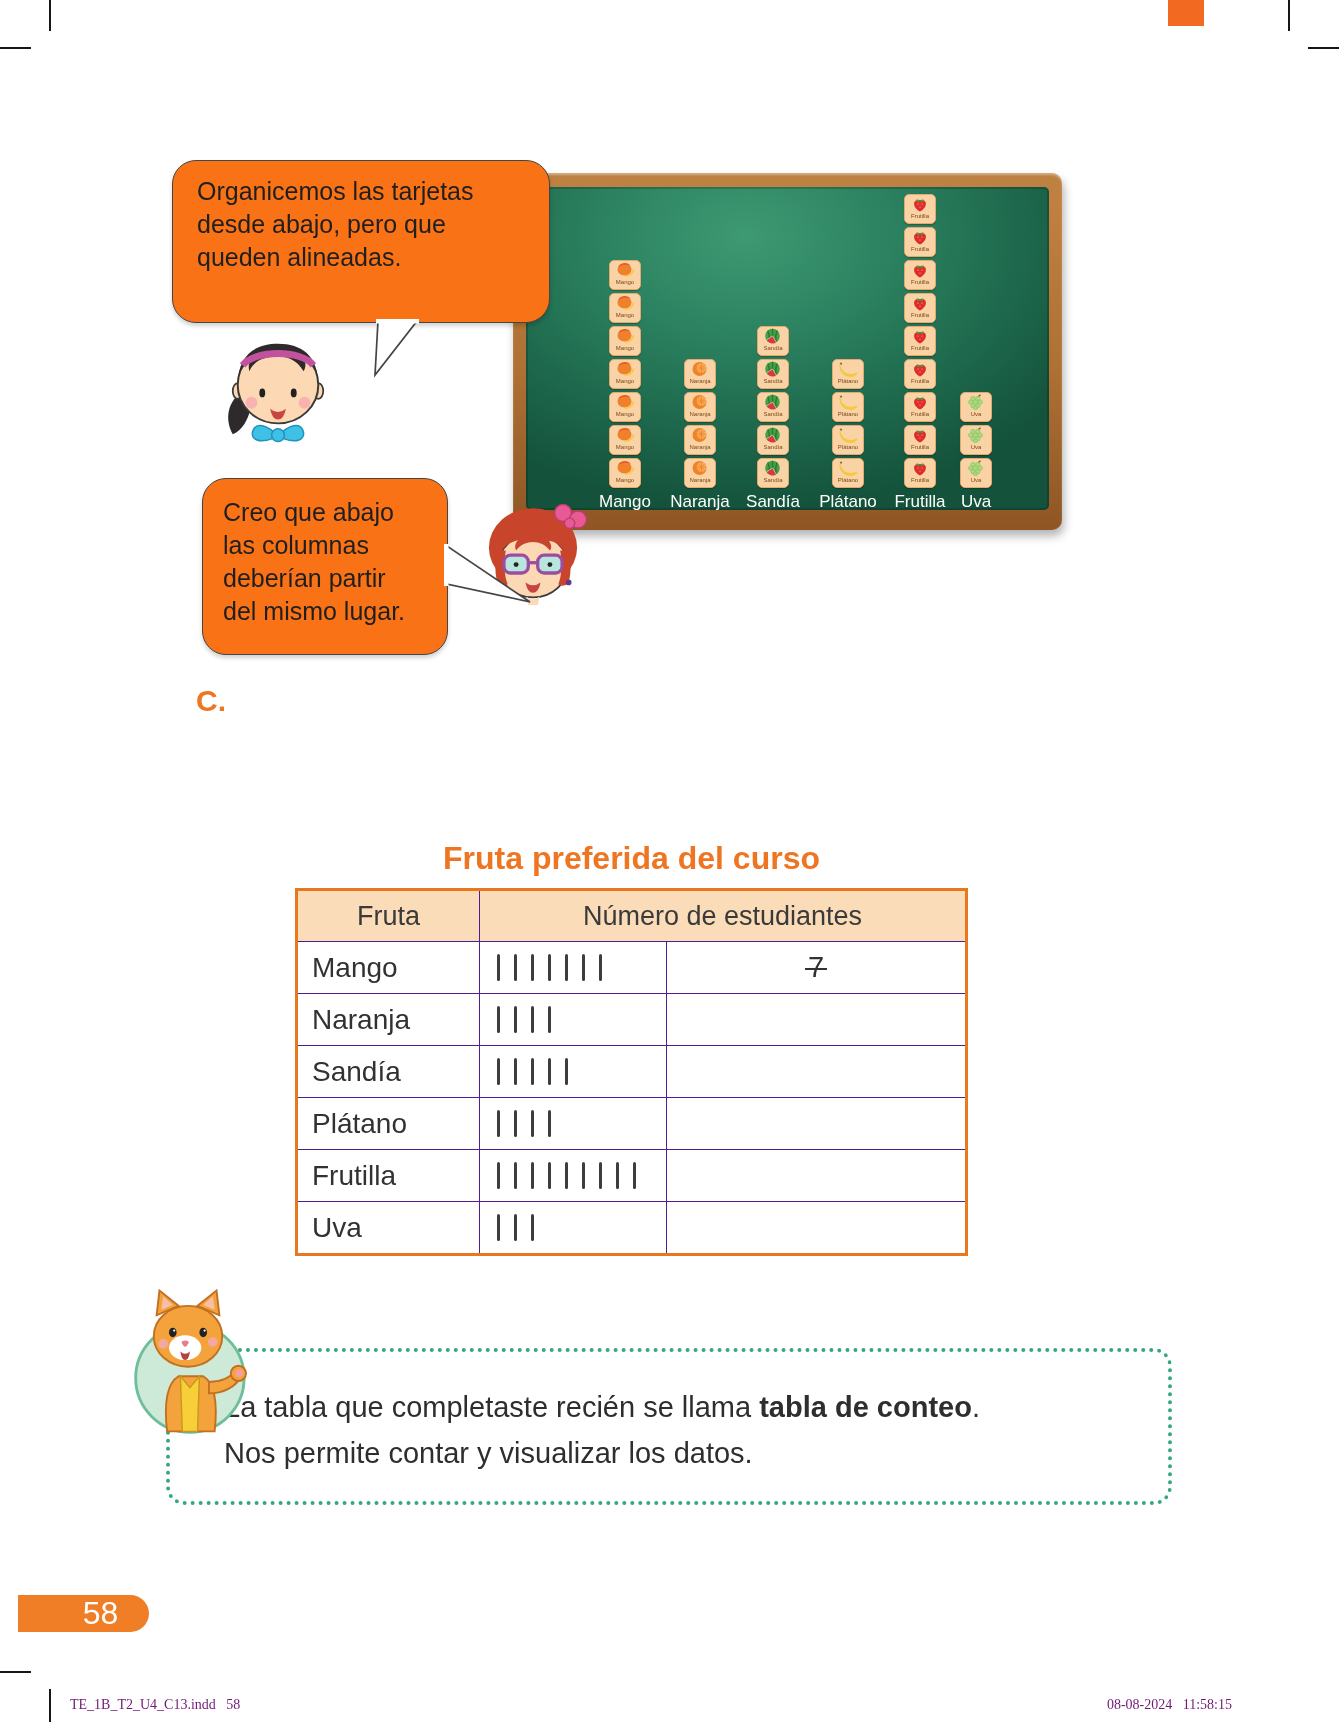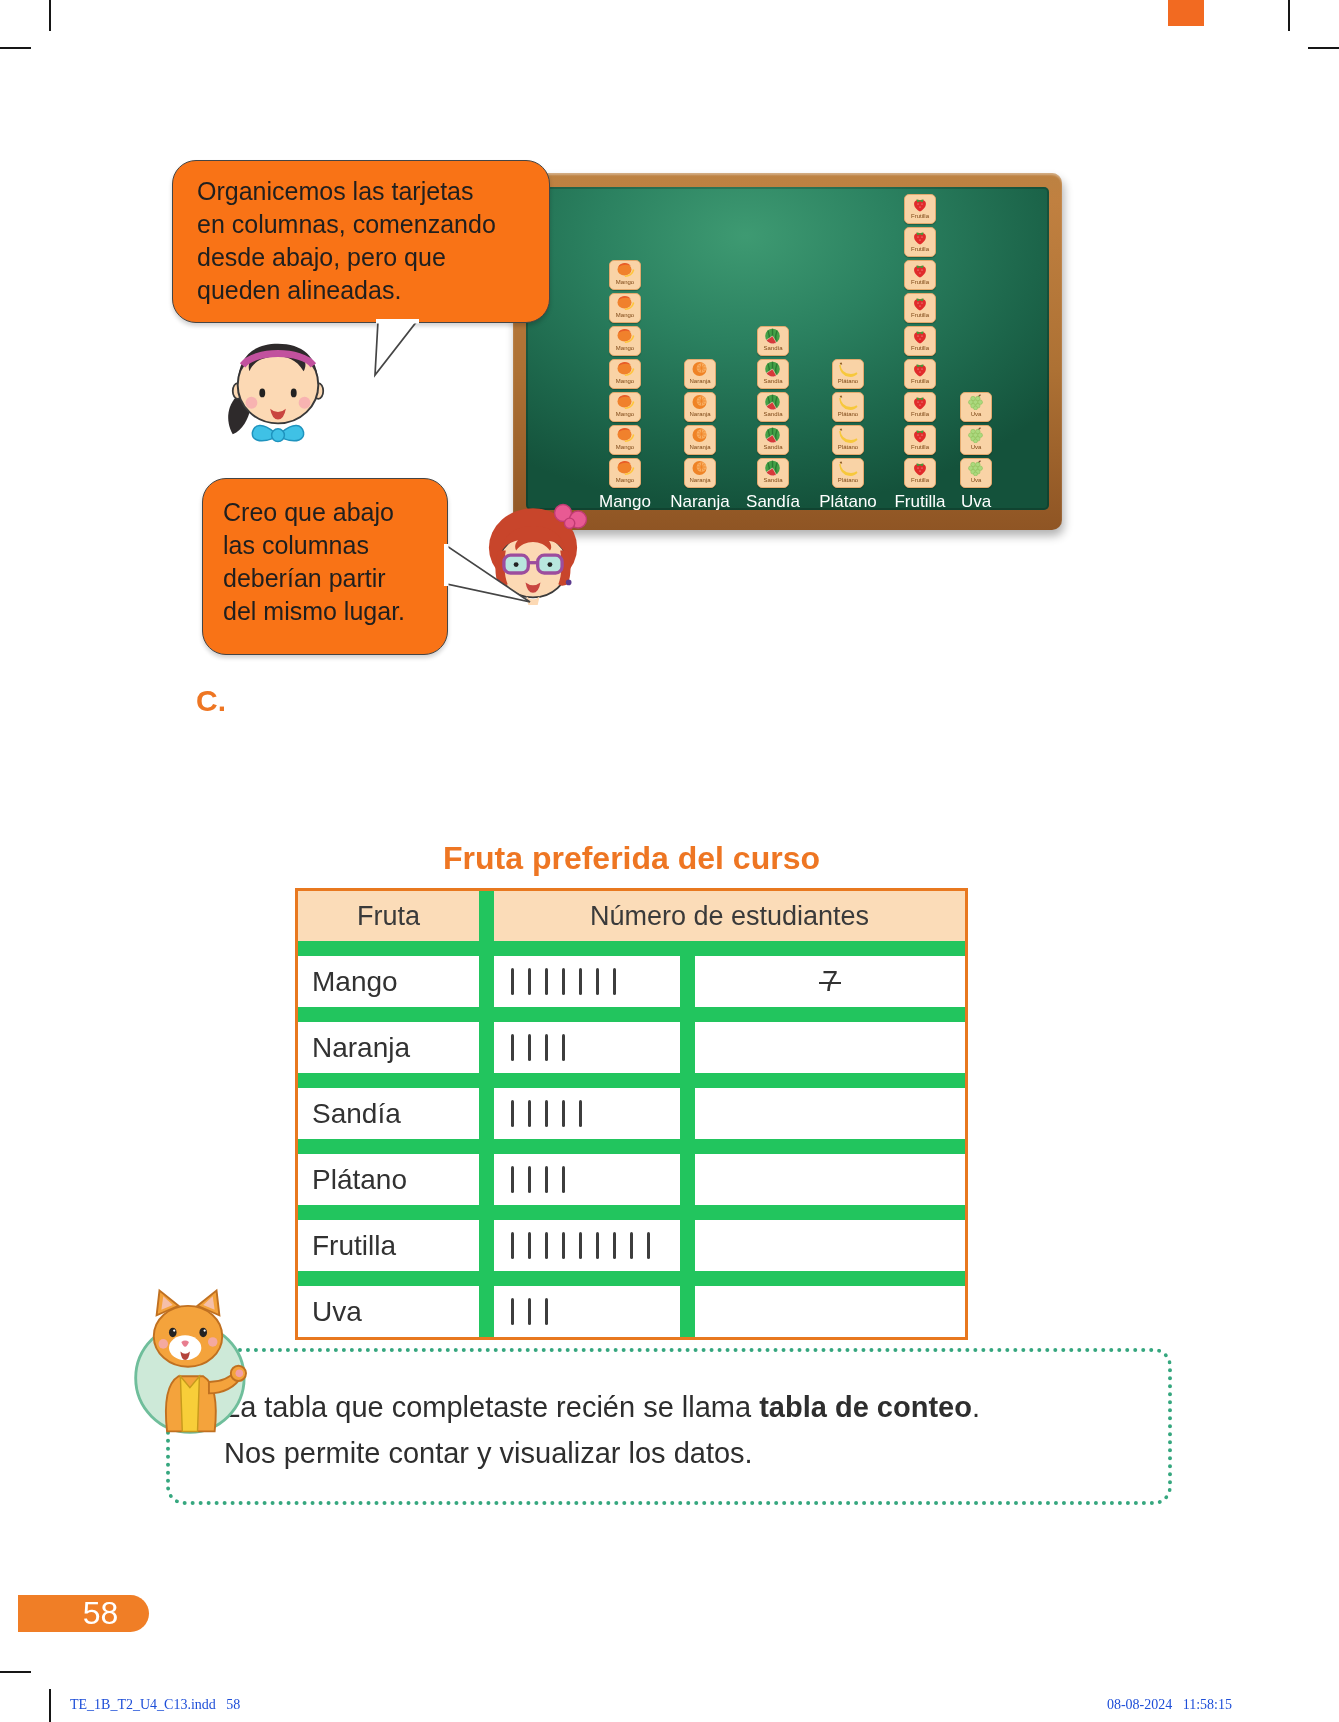--- a/index.html
+++ b/index.html
@@ -35,23 +35,23 @@
   .card-label{font-size:6px;line-height:6px;color:#7D4716;}
   .bcol-label{color:#ffffff;font-size:17px;line-height:21px;margin-top:0;}
 
   
   .ex-label{position:absolute;left:196px;top:684px;font-size:30px;font-weight:bold;color:#EE7623;z-index:2;}
   .ex-text{position:absolute;left:246px;top:680px;font-size:28px;color:#3A3A3A;line-height:49px;z-index:2;}
 
   
   .table-title{position:absolute;left:295px;top:840px;width:673px;text-align:center;
                font-size:32px;font-weight:bold;color:#EE7623;}
-  .ctable{position:absolute;left:295px;top:888px;width:673px;background:#22c55e;
+  .ctable{position:absolute;left:295px;top:888px;width:673px;background:#4c1d95;
           border:3px solid #E8781F;display:grid;grid-template-columns:181px 186px 1fr;
-          grid-template-rows:50px;grid-auto-rows:51px;gap:15px;box-sizing:border-box;}
+          grid-template-rows:50px;grid-auto-rows:51px;gap:1px;box-sizing:border-box;}
   .cell{background:#fff;display:flex;align-items:center;}
   .hcell{background:#FBDCB8;justify-content:center;font-size:27px;color:#3A3A3A;}
   .h-students{grid-column:2/4;}
   .fruit-cell{padding-left:14px;font-size:28px;color:#323232;}
   .tally-cell{padding-left:17px;gap:14px;}
   .tally{width:3px;height:27px;background:#3D3D3D;border-radius:1.5px;}
   .num-cell{justify-content:center;font-size:29px;color:#323232;}
   .crossed{position:relative;display:inline-block;}
   .crossed::after{content:"";position:absolute;left:-3px;top:50%;width:22px;height:2.5px;background:#323232;}
 
@@ -60,21 +60,21 @@
             border:4px dotted #36A77F;border-radius:18px;box-sizing:border-box;
             padding:32px 40px 0 54px;}
   .note-text{font-size:29px;line-height:46px;color:#2e2e2e;}
   .cat{z-index:7;}
 
   
   .page-badge{position:absolute;left:18px;top:1595px;width:131px;height:37px;background:#F07E26;
               border-radius:0 19px 19px 0;color:#fff;font-size:32px;display:flex;
               align-items:center;justify-content:center;padding-left:34px;box-sizing:border-box;}
   .footer{position:absolute;top:1697px;font-family:"Liberation Serif",serif;font-size:14px;
-          color:#1d4ed8;white-space:pre;}
+          color:#701a75;white-space:pre;}
   .footer-left{left:70px;}
   .footer-right{right:107px;}
 </style>
 </head>
 <body>
 
 <div class="page">
 
   <div class="cm" style="left:49px;top:0;width:1.5px;height:31px;"></div>
   <div class="cm" style="left:0;top:47px;width:31px;height:1.5px;"></div>
@@ -487,21 +487,20 @@
             </span>
             <span class="card-label">Uva</span>
           </div>
           <div class="bcol-label">Uva</div>
         </div>
       </div>
   </div>
 
   <div class="bubble" id="bubble1">
     <div class="bubble-line">Organicemos las tarjetas</div>
-    <div class="bubble-line">en columnas, comenzando</div>
     <div class="bubble-line">desde abajo, pero que</div>
     <div class="bubble-line">queden alineadas.</div>
   </div>
   <svg class="tail-svg" style="left:345px;top:319px;" width="85" height="62" viewBox="0 0 85 62">
     <polygon points="33,2 72,2 30,56" fill="#ffffff" stroke="#454545" stroke-width="1.7"></polygon>
     <rect x="31" y="0" width="43" height="4.5" fill="#ffffff"></rect>
   </svg>
   <svg class="avatar" style="left:219px;top:320px;" width="118" height="133" viewBox="0 0 120 135">
     <path d="M22,74 C8,84 6,102 14,116 C24,112 30,100 32,90 Z" fill="#2E2A2B"></path>
     <ellipse cx="19" cy="72" rx="5" ry="8" fill="#FCD9B4" stroke="#3a3a3a" stroke-width="1.8"></ellipse>

